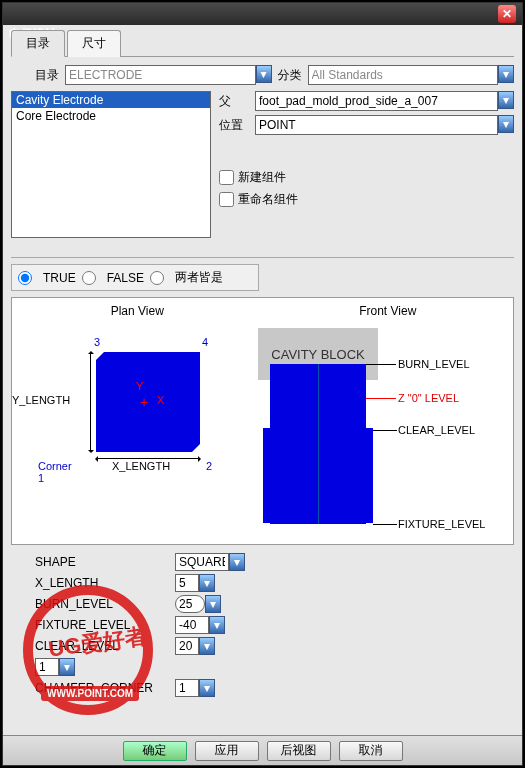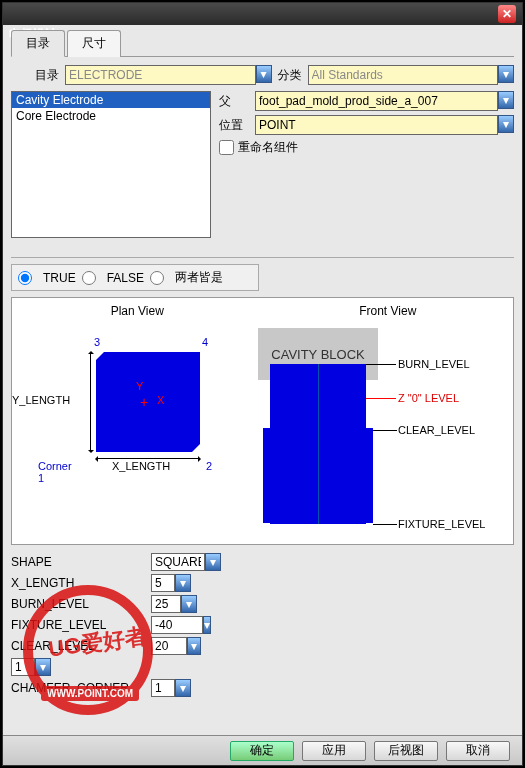--- a/index.html
+++ b/index.html
@@ -18,21 +18,21 @@
 .dd-arrow { background: linear-gradient(#9cf, #36a); color: #fff; width: 16px; height: 18px; display: inline-flex; align-items: center; justify-content: center; border: 1px solid #358; cursor: pointer; }
 
 .main-row { display: flex; gap: 8px; height: 160px; }
 .listbox { width: 200px; height: 147px; background: #fff; border: 1px solid #666; overflow: auto; }
 .listitem { padding: 1px 4px; cursor: pointer; }
 .listitem.selected { background: #2060c0; color: #fff; }
 .right-panel { flex: 1; }
 .form-row { display: flex; align-items: center; margin-bottom: 4px; }
 .form-row label { width: 36px; }
 .combo { flex: 1; display: flex; }
-.combo input { flex: 1; height: 20px; border: 1px solid #666; padding: 0 3px; background: #fef9c3; }
+.combo input { flex: 1; height: 20px; border: 1px solid #666; padding: 0 3px; background: #ffffff; }
 .checkbox-row { display: flex; align-items: center; gap: 4px; margin-top: 34px; margin-bottom: 5px; }
 .checkbox-row input { width: 15px; height: 15px; }
 
 .divider { border-top: 1px solid #aaa; margin: 6px 0; }
 
 .radio-row { display: flex; align-items: center; gap: 6px; border: 1px solid #aaa; padding: 4px 6px; width: 248px; background: #f0f0f0; }
 .radio-item { display: flex; align-items: center; gap: 11px; }
 .radio-item input { width: 14px; height: 14px; }
 
 .diagram-area { border: 1px solid #999; background: #fff; height: 248px; margin-top: 6px; position: relative; }
@@ -52,27 +52,27 @@
 .lbl { position:absolute; font-size:11px; color:#0000d0; }
 
 .front-view { position:absolute; left: 246px; top: 30px; }
 .cavity-block { width: 120px; height: 52px; background: #c8c8c8; color:#333; display:flex; align-items:center; justify-content:center; font-size:13px; }
 .elec-front { width: 96px; height: 160px; background:#0000e0; position:absolute; left:12px; top:36px; }
 .elec-front2 { width:110px; height:95px; background:#0000e0; position:absolute; left:5px; top:100px; }
 .leader { position:absolute; border-top:1px solid #000; }
 .leader-lbl { position:absolute; font-size:11px; white-space:nowrap; }
 .vline { position: absolute; border-left: 1px solid #05a; left: 60px; top: 36px; height: 160px; }
 
-.params { margin-top: 8px; }
+.params { margin-top: 8px; margin-left: 24px; }
 .param-row { display:flex; align-items:center; margin-bottom: 3px; }
 .param-row label { width: 140px; }
 .param-combo { display:flex; width: 74px; }
 .param-combo input { width: 54px; height:18px; border:1px solid #666; text-align:left; padding:0 3px; background:#fff; }
 
-.footer { position:absolute; bottom:0; left:0; right:0; height:30px; background:linear-gradient(#e0e0e0,#c8c8c8); display:flex; align-items:center; justify-content:flex-end; gap:8px; padding:0 12px; border-top:1px solid #888; }
+.footer { position:absolute; bottom:0; left:0; right:0; height:30px; background:linear-gradient(#e0e0e0,#c8c8c8); display:flex; align-items:center; justify-content:center; gap:8px; padding:0 12px; border-top:1px solid #888; }
 .btn { min-width:64px; height:20px; border:1px solid #777; background:linear-gradient(#f8f8f8,#d8d8d8); cursor:pointer; border-radius:2px; }
 .btn.primary { border-color:#2a6; background:linear-gradient(#afc,#7c7); }
 
 .watermark { position:absolute; left:20px; bottom:50px; width:160px; height:130px; pointer-events:none; opacity:0.85; }
 .watermark .circle { width:130px; height:130px; border:10px solid #d81010; border-radius:50%; position:absolute; }
 .watermark .text { position:absolute; bottom:14px; left:18px; background:#d81010; color:#fff; font-size:10px; font-weight:bold; padding:2px 6px; border-radius:3px; }
 </style>
 </head>
 <body>
 
@@ -115,20 +115,24 @@
             <input value="foot_pad_mold_prod_side_a_007" style="">
             <span class="dd-arrow">▾</span>
           </div>
         </div>
         <div class="form-row">
           <label>位置</label>
           <div class="combo">
             <input value="POINT" style="">
             <span class="dd-arrow">▾</span>
           </div>
+        </div>
+        <div class="checkbox-row">
+          <input type="checkbox" style="">
+          <label>新建组件</label>
         </div>
         <div class="checkbox-row" style="margin-top:2px;">
           <input type="checkbox" style="">
           <label>重命名组件</label>
         </div>
       </div>
     </div>
 
     <div class="divider"></div>
 
@@ -195,35 +199,35 @@
       <div class="param-row">
           <label>X_LENGTH</label>
           <div class="param-combo" style="width:44px;">
             <input style="width: 24px;" value="5">
             <span class="dd-arrow">▾</span>
           </div>
         </div>
       <div class="param-row">
           <label>BURN_LEVEL</label>
           <div class="param-combo" style="width:50px;">
-            <input style="width: 30px;" value="25">
+            <input style="width: 30px; border-radius: 9px;" value="25">
             <span class="dd-arrow">▾</span>
           </div>
         </div>
       <div class="param-row">
           <label>FIXTURE_LEVEL</label>
           <div class="param-combo" style="width:54px;">
-            <input style="width: 52px;" value="-40">
+            <input style="width: 34px;" value="-40">
             <span class="dd-arrow">▾</span>
           </div>
         </div>
       <div class="param-row">
           <label>CLEAR_LEVEL</label>
           <div class="param-combo" style="width:50px;">
-            <input style="width: 36px;" value="20">
+            <input style="width: 24px;" value="20">
             <span class="dd-arrow">▾</span>
           </div>
         </div>
       <div class="param-row">
           <div class="param-combo" style="width:44px;">
             <input style="width: 24px;" value="1">
             <span class="dd-arrow">▾</span>
           </div>
         </div>
       <div class="param-row">

